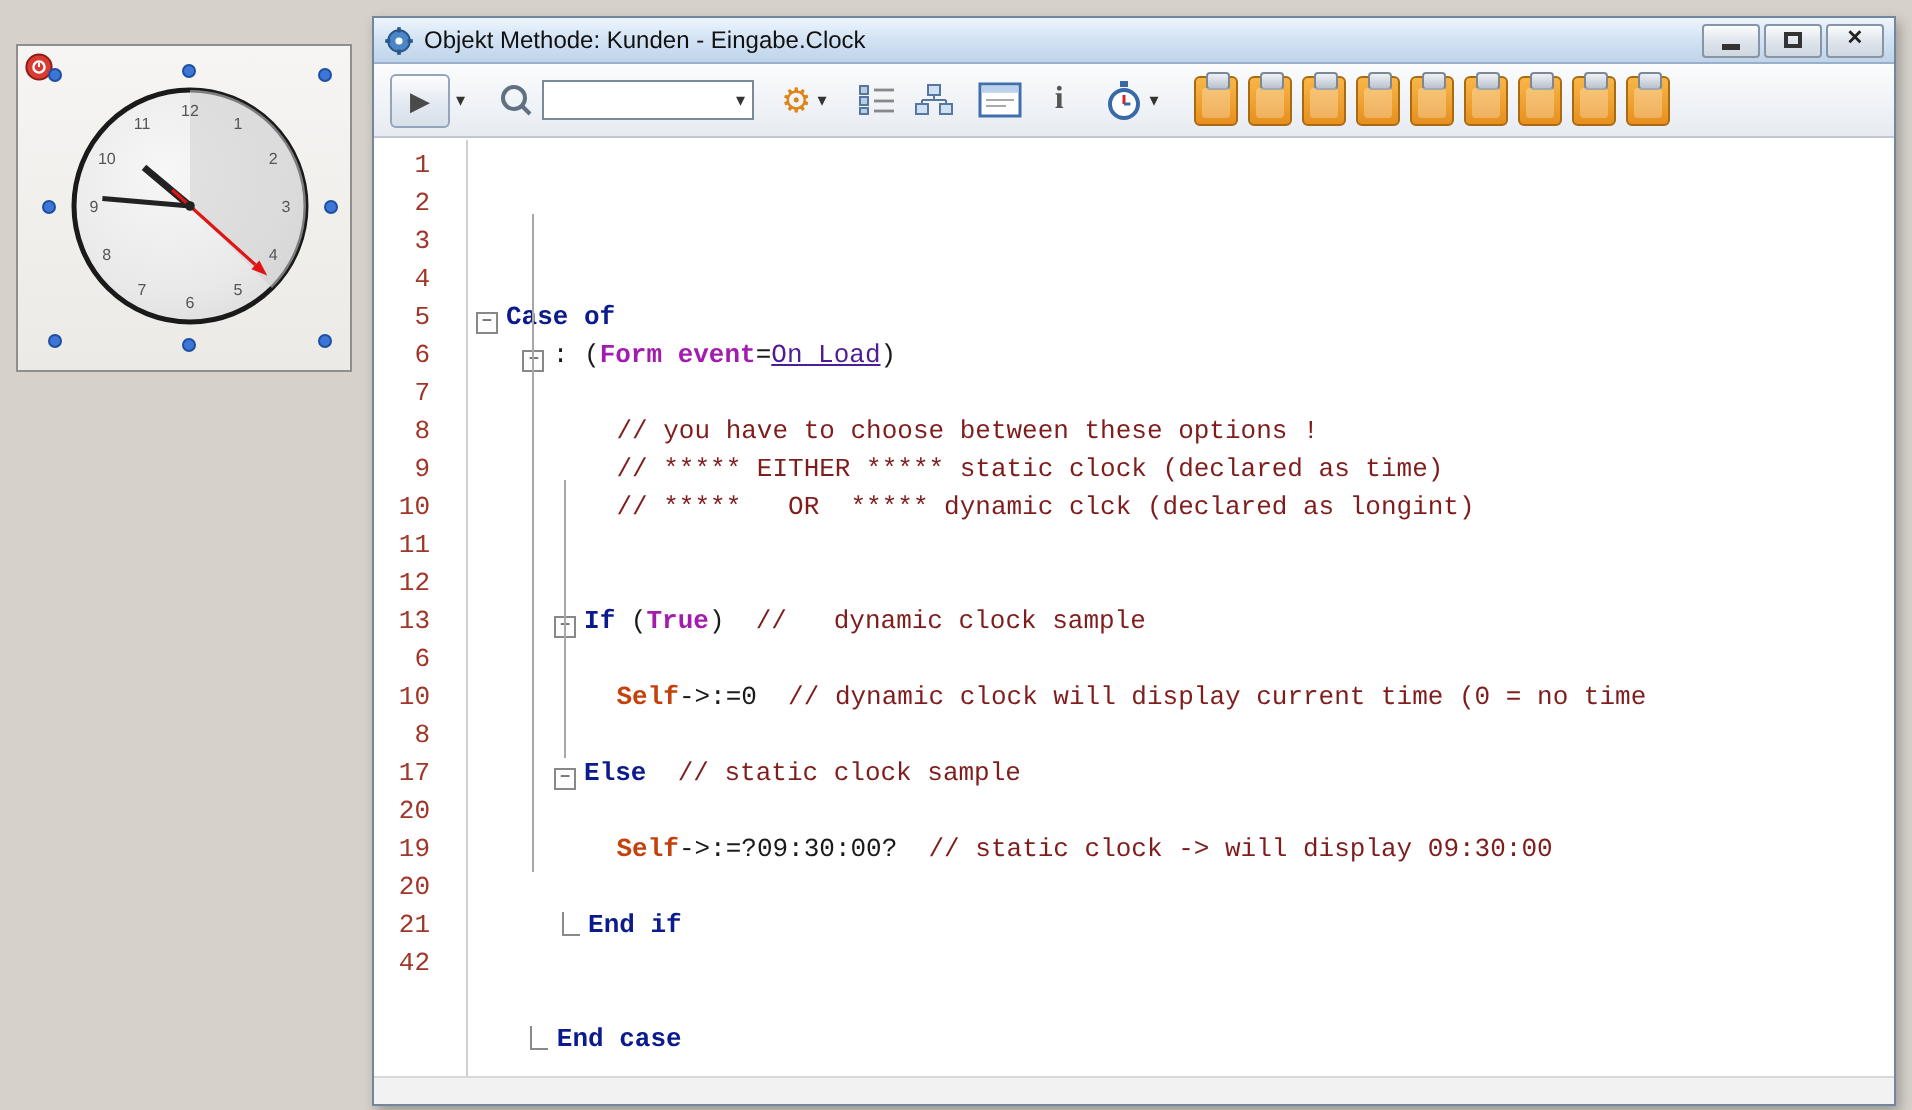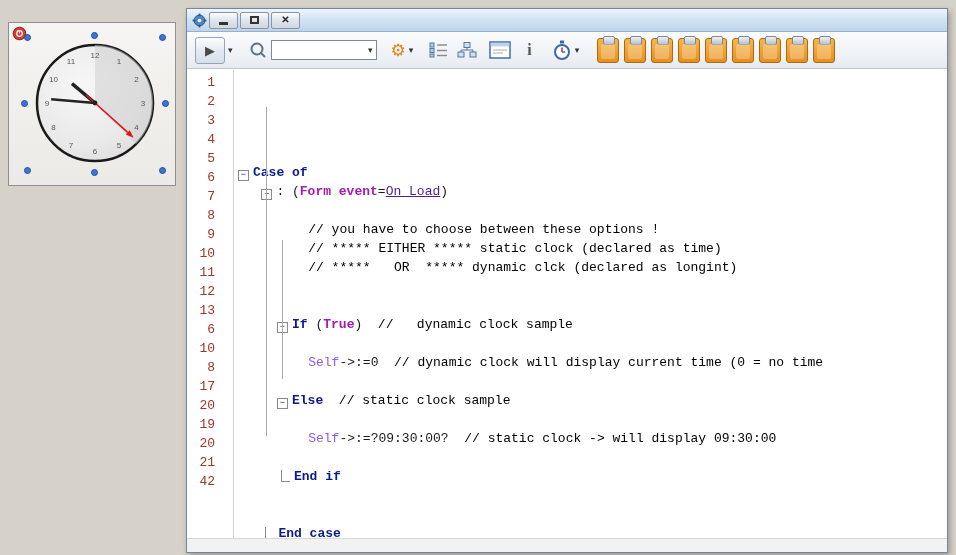--- a/index.html
+++ b/index.html
@@ -55,28 +55,28 @@
     border:1px solid #7d8894;border-radius:2px;background:linear-gradient(#eef2f6,#b9c2cc)}
   .clipboard::after{content:"";position:absolute;left:3px;top:5px;right:3px;bottom:3px;
     background:rgba(255,255,255,.28);border-radius:2px}
 
   
   .editor{position:absolute;top:61px;bottom:14px;left:0;right:0;display:flex;
     background:#fff;overflow:hidden}
   .gutter{width:47px;border-right:1px solid #d0d0d0;padding-top:3px;background:#fff}
   .lnum{height:19px;line-height:19px;text-align:right;padding-right:18px;
     font-family:"Liberation Mono",monospace;font-size:13px;color:#a03528}
-  .code{flex:1;position:relative;padding:17px 0 0 4px;overflow:hidden;white-space:pre;
+  .code{flex:1;position:relative;padding:3px 0 0 4px;overflow:hidden;white-space:pre;
     font-family:"Liberation Mono",monospace;font-size:13px;line-height:19px;color:#1a1a1a}
   .cline{height:19px}
   .kw{color:#0b1a8c;font-weight:bold}
   .cmd{color:#a21caf;font-weight:bold}
   .cst{color:#4c1d95;text-decoration:underline}
-  .self{color:#8b5cf6;font-weight:normal}
-  .com{color:#000000}
+  .self{color:#c2410c;font-weight:bold}
+  .com{color:#7f1d1d}
   .plain{color:#1a1a1a}
   .foldbox{display:inline-block;width:11px;height:11px;border:1px solid #888;background:#fdfdfd;
     font-size:9px;line-height:9px;text-align:center;color:#333;vertical-align:-1px;margin-right:4px}
   .foldend{display:inline-block;width:9px;height:12px;border-left:1px solid #8a8a8a;
     border-bottom:1px solid #8a8a8a;margin:0 4px;vertical-align:-2px}
   .guide{position:absolute;width:1px;background:#a8a8a8}
   #guide-case{left:32px;top:37px;height:329px}
   #guide-if{left:48px;top:170px;height:139px}
 
   .hscroll{position:absolute;left:0;right:0;bottom:0;height:14px;background:#f2f2f2;
@@ -143,20 +143,21 @@
 
     <div class="titlebar">
       <svg width="15" height="15" viewBox="0 0 15 15">
         <circle cx="7.5" cy="7.5" r="5.4" fill="#4a86c8" stroke="#2a5688" stroke-width="1"></circle>
         <circle cx="7.5" cy="7.5" r="1.8" fill="#fff"></circle>
         <rect x="6.6" y="0.6" width="1.8" height="2.6" fill="#2a5688"></rect>
         <rect x="6.6" y="11.8" width="1.8" height="2.6" fill="#2a5688"></rect>
         <rect x="0.6" y="6.6" width="2.6" height="1.8" fill="#2a5688"></rect>
         <rect x="11.8" y="6.6" width="2.6" height="1.8" fill="#2a5688"></rect>
       </svg>
+      <span class="title">Objekt Methode: Kunden -  Eingabe.Clock</span>
       <div class="winbtn">
           <span class="glyph-min"></span>
         </div>
       <div class="winbtn">
           <span class="glyph-max"></span>
         </div>
       <div class="winbtn">
           <span class="glyph-close">✕</span>
         </div>
     </div>

